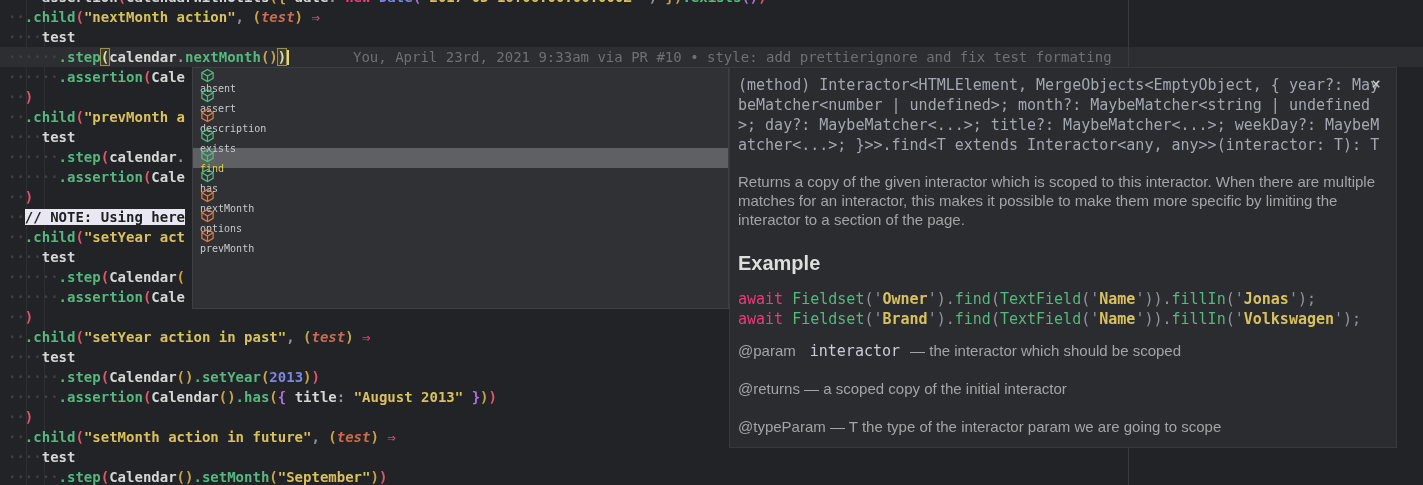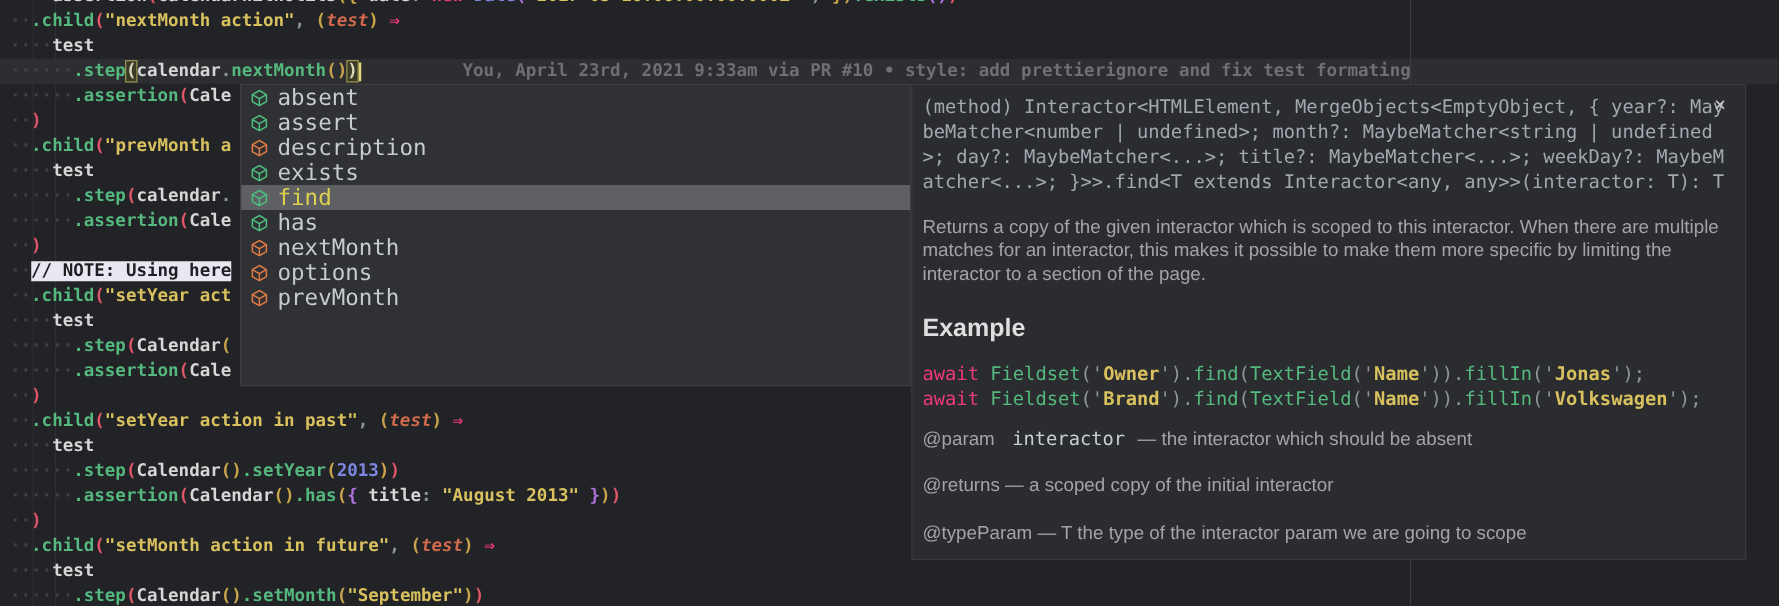--- a/index.html
+++ b/index.html
@@ -7,35 +7,35 @@
     background:var(--editor_bg);font-family:"DejaVu Sans Mono",monospace;}
   
   .ruler{position:absolute;left:1128px;top:0;width:1px;height:485px;background:var(--ruler);z-index:2;}
   .indent-guide{position:absolute;top:0;width:1px;height:485px;background:#2e2f32;z-index:1;}
   .ig1{left:26px;} .ig2{left:44px;}
   
   .lines{position:absolute;inset:0;z-index:1;}
   .code-line{position:absolute;left:0;right:0;height:20px;line-height:20px;
     font-size:14px;font-weight:600;white-space:pre;padding-left:8px;color:var(--white);}
   .code-line.current{background:var(--line_highlight);}
-  .blame{position:absolute;left:370px;top:0;color:var(--blame);font-weight:700;}
+  .blame{position:absolute;left:353px;top:0;color:var(--blame);font-weight:400;}
   .cursor{display:inline-block;width:2px;height:15px;background:#e2d77a;vertical-align:text-bottom;margin-left:1px;}
   .tk-g{color:var(--green);} .tk-y{color:var(--yellow);} .tk-yb{color:var(--yellow);font-weight:bold;text-align:center;}
   .tk-w{color:var(--white);} .tk-gray{color:var(--gray);} .tk-r{color:var(--red);}
   .tk-ti{color:var(--test_orange);font-style:italic;} .tk-pk{color:var(--pink);}
   .tk-o{color:var(--orange);} .tk-p{color:var(--purple);} .tk-b{color:var(--blue);}
   .tk-ws{color:var(--ws);} 
   .tk-sel{background:var(--note_sel_bg);color:#1e1f21;}
   .tk-bm{border:1px solid #96914f;background:#3c3b2a;color:#dbd9bb;margin:0 -1px;}
   
   .suggest{position:absolute;left:192px;top:67px;width:537px;height:242px;
     background:var(--dropdown_bg);border:1px solid #3d3f43;box-sizing:border-box;z-index:5;}
   .suggest ul{list-style:none;margin:0;padding:0;}
-  .suggest li{display:flex;align-items:center;height:20px;padding-left:7px;
-    font-size:18px;font-weight:500;color:var(--item_fg);cursor:pointer;}
+  .suggest li{display:flex;height:20px;padding-left:7px;
+    font-size:10px;font-weight:500;color:var(--item_fg);cursor:pointer;flex-direction:column;}
   .suggest li.selected{background:var(--selected_bg);}
   .suggest li.selected .s-label{color:var(--find_yellow);}
   .s-icon{width:15px;height:15px;margin-right:7px;flex:0 0 auto;display:inline-flex;}
   .s-icon svg{width:15px;height:15px;}
   .ic-green{color:var(--icon_green);} .ic-orange{color:var(--icon_orange);}
   
   .docs{position:absolute;left:729px;top:67px;width:668px;height:381px;box-sizing:border-box;
     background:var(--docs_bg);border:1px solid #38393c;padding:7px 10px 6px 8px;z-index:6;
     font-family:"Liberation Sans",sans-serif;}
   .close{position:absolute;top:7px;right:11px;width:18px;height:18px;line-height:18px;text-align:center;
@@ -172,18 +172,18 @@
       </ul>
   </div>
 
   <div class="docs">
     <div class="close">×</div>
     <div class="sig">(method) Interactor&lt;HTMLElement, MergeObjects&lt;EmptyObject, { year?: MaybeMatcher&lt;number | undefined&gt;; month?: MaybeMatcher&lt;string | undefined&gt;; day?: MaybeMatcher&lt;...&gt;; title?: MaybeMatcher&lt;...&gt;; weekDay?: MaybeMatcher&lt;...&gt;; }&gt;&gt;.find&lt;T extends Interactor&lt;any, any&gt;&gt;(interactor: T): T</div>
     <div class="desc">Returns a copy of the given interactor which is scoped to this interactor. When there are multiple matches for an interactor, this makes it possible to make them more specific by limiting the interactor to a section of the page.</div>
     <h2 class="ex-h">Example</h2>
     <div class="ex-code"><div><span class="tk-pk">await </span><span class="tk-g">Fieldset</span><span class="tk-gray">('</span><span class="tk-yb">Owner</span><span class="tk-gray">')</span><span class="tk-gray">.</span><span class="tk-g">find</span><span class="tk-gray">(</span><span class="tk-g">TextField</span><span class="tk-gray">('</span><span class="tk-yb">Name</span><span class="tk-gray">'))</span><span class="tk-gray">.</span><span class="tk-g">fillIn</span><span class="tk-gray">('</span><span class="tk-yb">Jonas</span><span class="tk-gray">');</span></div><div><span class="tk-pk">await </span><span class="tk-g">Fieldset</span><span class="tk-gray">('</span><span class="tk-yb">Brand</span><span class="tk-gray">')</span><span class="tk-gray">.</span><span class="tk-g">find</span><span class="tk-gray">(</span><span class="tk-g">TextField</span><span class="tk-gray">('</span><span class="tk-yb">Name</span><span class="tk-gray">'))</span><span class="tk-gray">.</span><span class="tk-g">fillIn</span><span class="tk-gray">('</span><span class="tk-yb">Volkswagen</span><span class="tk-gray">');</span></div></div>
     <div class="tags">
-        <div class="tag-line"><span class="tag-name">@param</span><span class="tag-code">interactor</span><span>— the interactor which should be absent</span></div>
+        <div class="tag-line"><span class="tag-name">@param</span><span class="tag-code">interactor</span><span>— the interactor which should be scoped</span></div>
         <div class="tag-line"><span class="tag-name">@returns</span> <span>— a scoped copy of the initial interactor</span></div>
         <div class="tag-line"><span class="tag-name">@typeParam</span> <span>— T the type of the interactor param we are going to scope</span></div>
       </div>
   </div>
 </div>
 
 </body></html>

